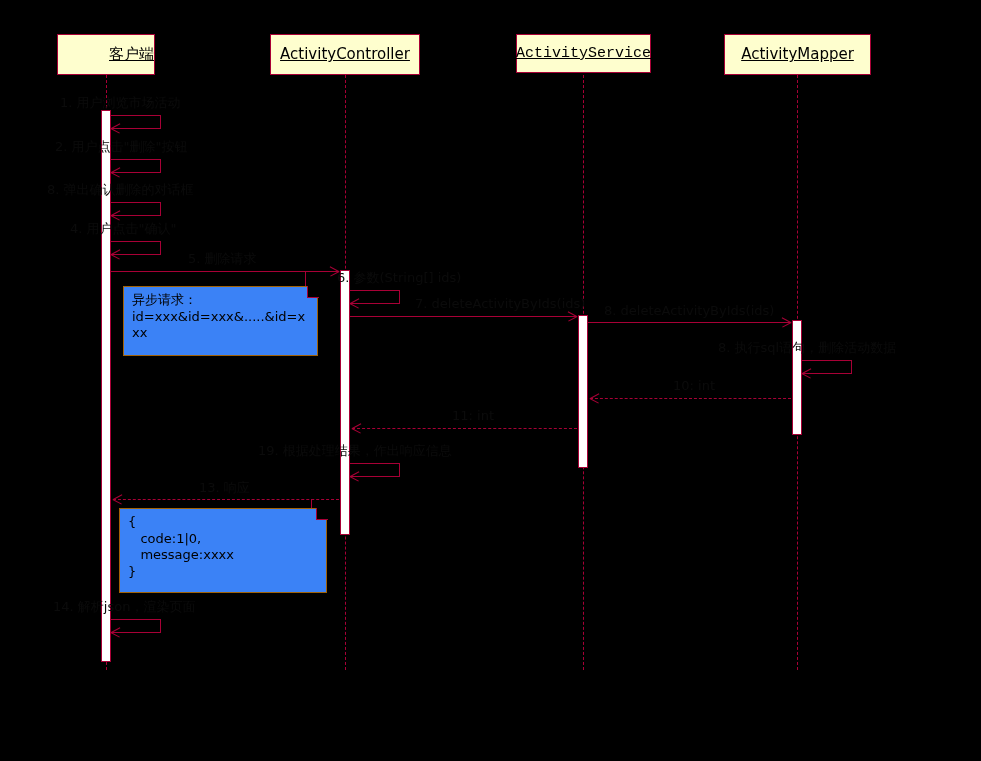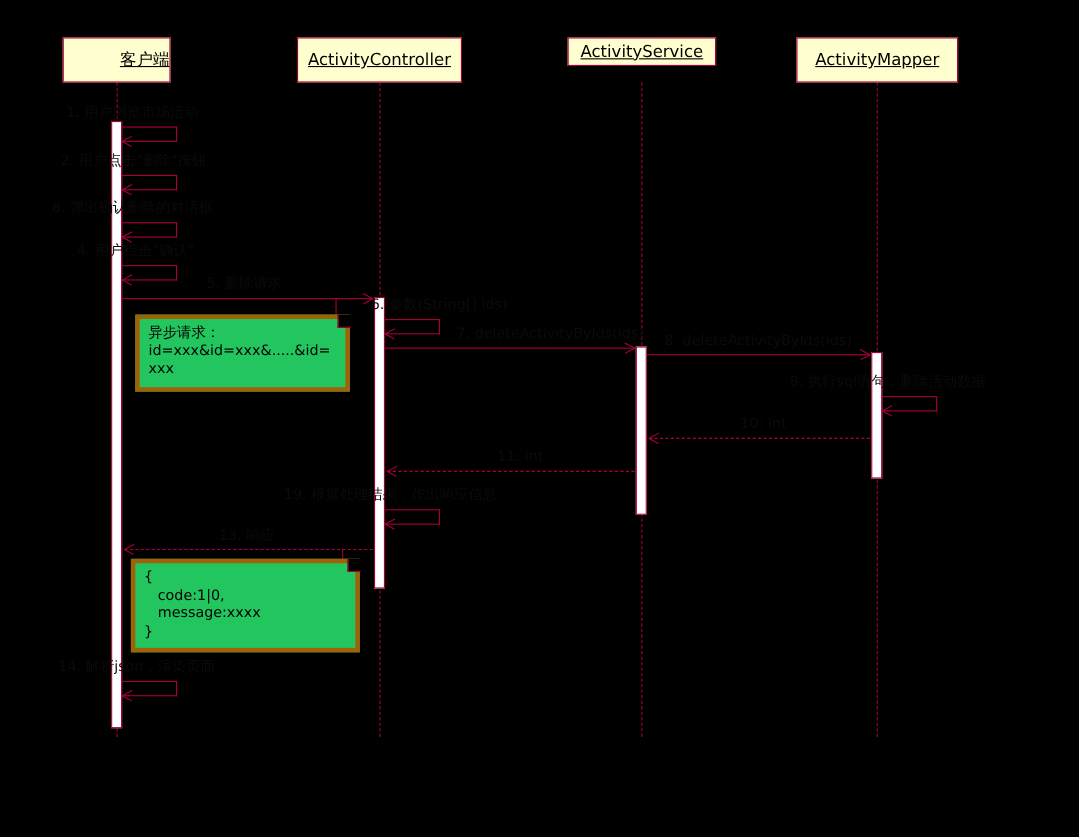--- a/index.html
+++ b/index.html
@@ -97,22 +97,22 @@
     color:#0b0b0b;
     font-size:13px;
     line-height:1.1;
     white-space:nowrap;
   }
 
   
   .note{
     position:absolute;
     box-sizing:border-box;
-    background:#22c55e;
-    border:4px solid #a16207;
+    background:#3b82f6;
+    border:1px solid #a16207;
     color:#000000;
     font-size:13px;
     line-height:1.28;
     padding:5px 7px 5px 8px;
     white-space:pre-wrap;
     word-break:break-all;
   }
   .note-stem{
     position:absolute;
     width:1px;
@@ -201,20 +201,20 @@
    message:xxxx
 }</div>
   <div class="fold-holder" style="position:absolute;left:316px;top:508px;width:11px;height:11px;background:#000;border-left:1px solid #A80036;border-bottom:1px solid #A80036;"></div>
 
   <div class="participant" style="left:57px;top:34px;width:98px;height:41px;justify-content:flex-end;">
     <span>客户端</span>
   </div>
   <div class="participant" style="left:270px;top:34px;width:150px;height:41px;">
     <span>ActivityController</span>
   </div>
-  <div class="participant" style="left:516px;top:34px;width:135px;height:26px;">
+  <div class="participant" style="left:516px;top:34px;width:135px;height:39px;font-family:Liberation Mono, monospace;">
     <span>ActivityService</span>
   </div>
   <div class="participant" style="left:724px;top:34px;width:147px;height:41px;">
     <span>ActivityMapper</span>
   </div>
 
 </div>
 
 </body></html>

